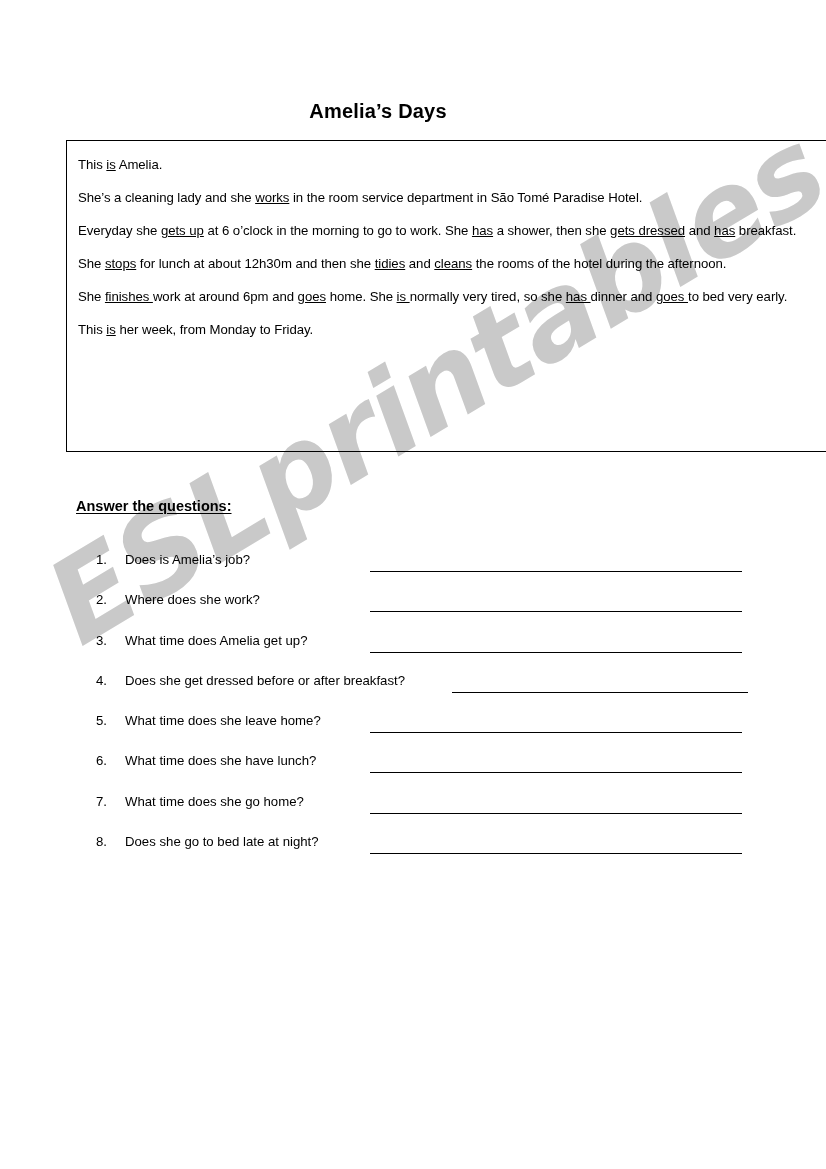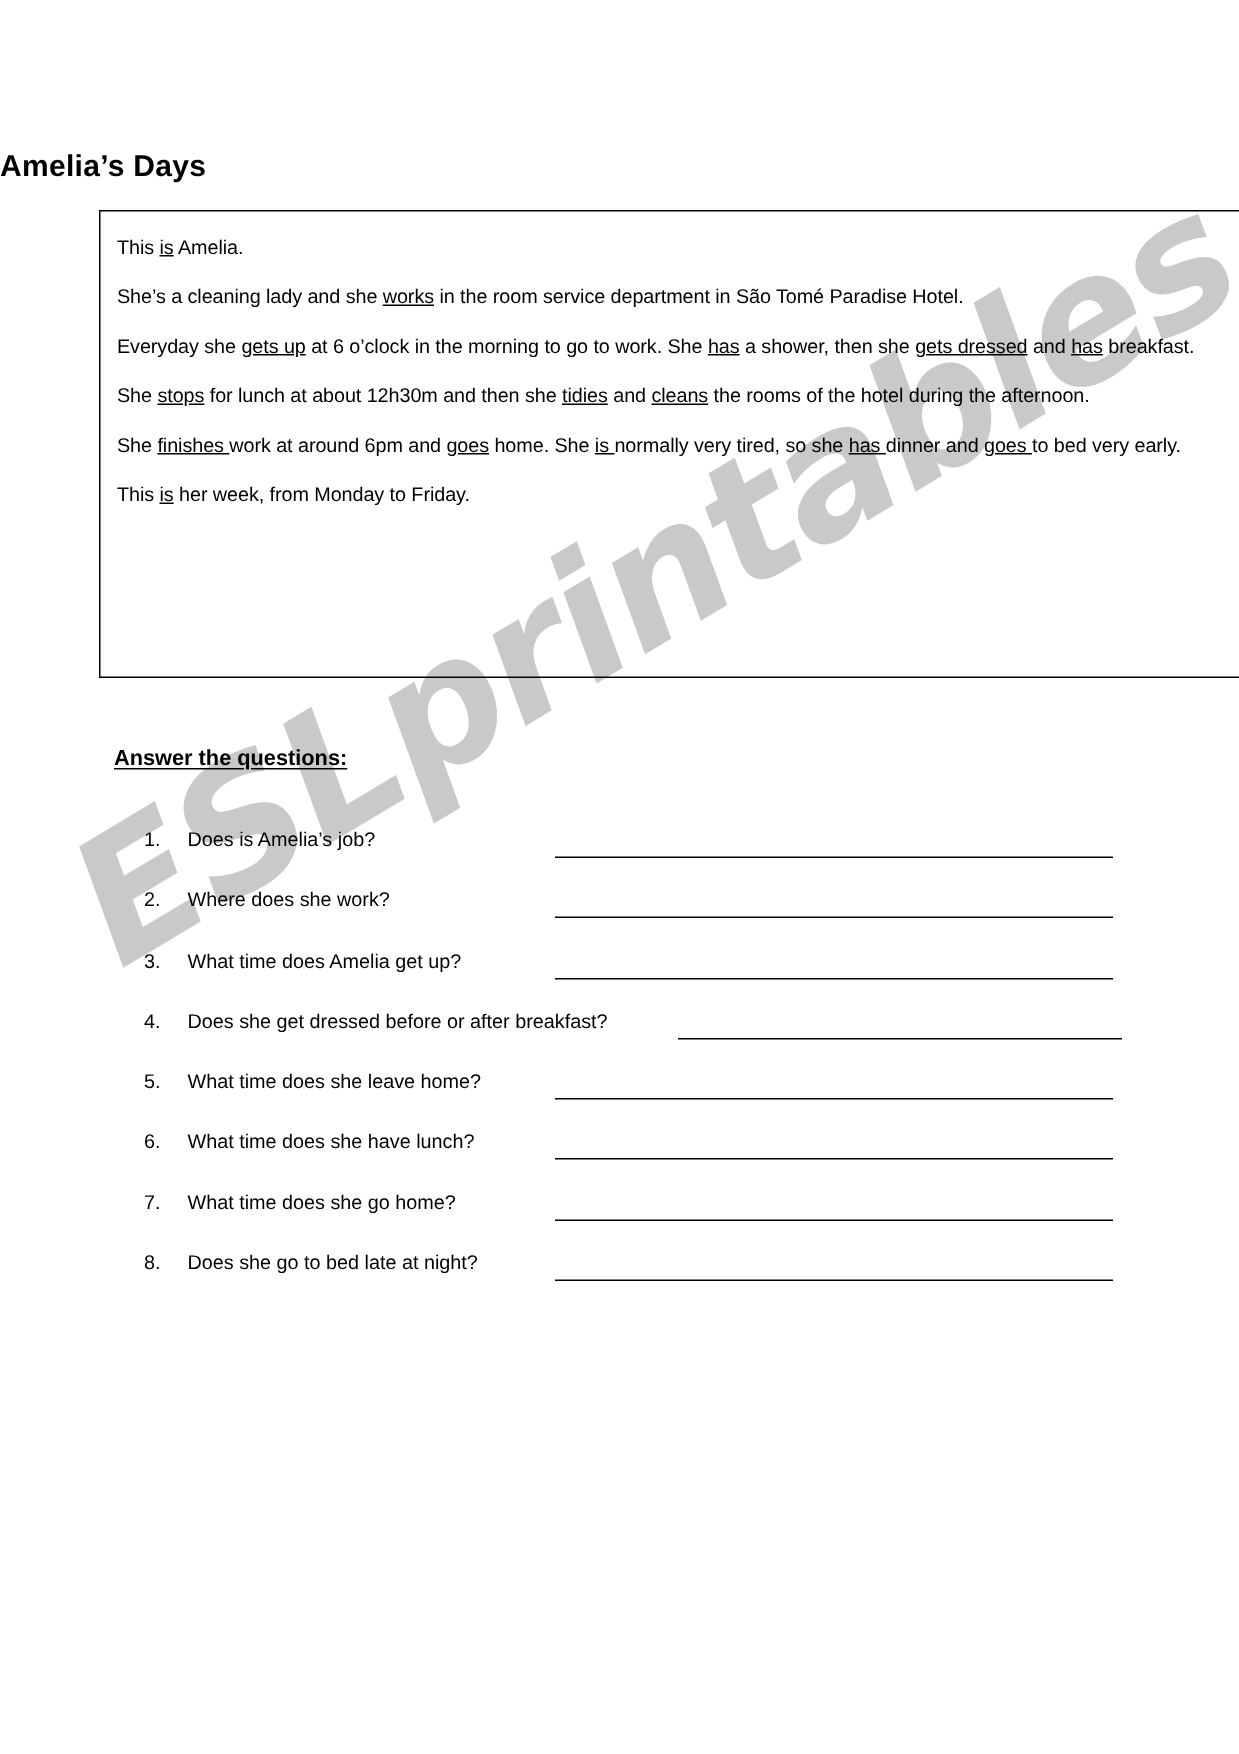--- a/index.html
+++ b/index.html
@@ -50,21 +50,21 @@
     transform-origin: 0 50%;
     white-space: nowrap;
   }
 
   
   .doc-title {
     position: absolute;
     left: 0;
     top: 100px;
     width: 756px;
-    text-align: left;
+    text-align: center;
     font-size: 20px;
     font-weight: bold;
     letter-spacing: 0.2px;
     z-index: 10;
   }
 
   
   .text-box {
     position: absolute;
     left: 66px;

